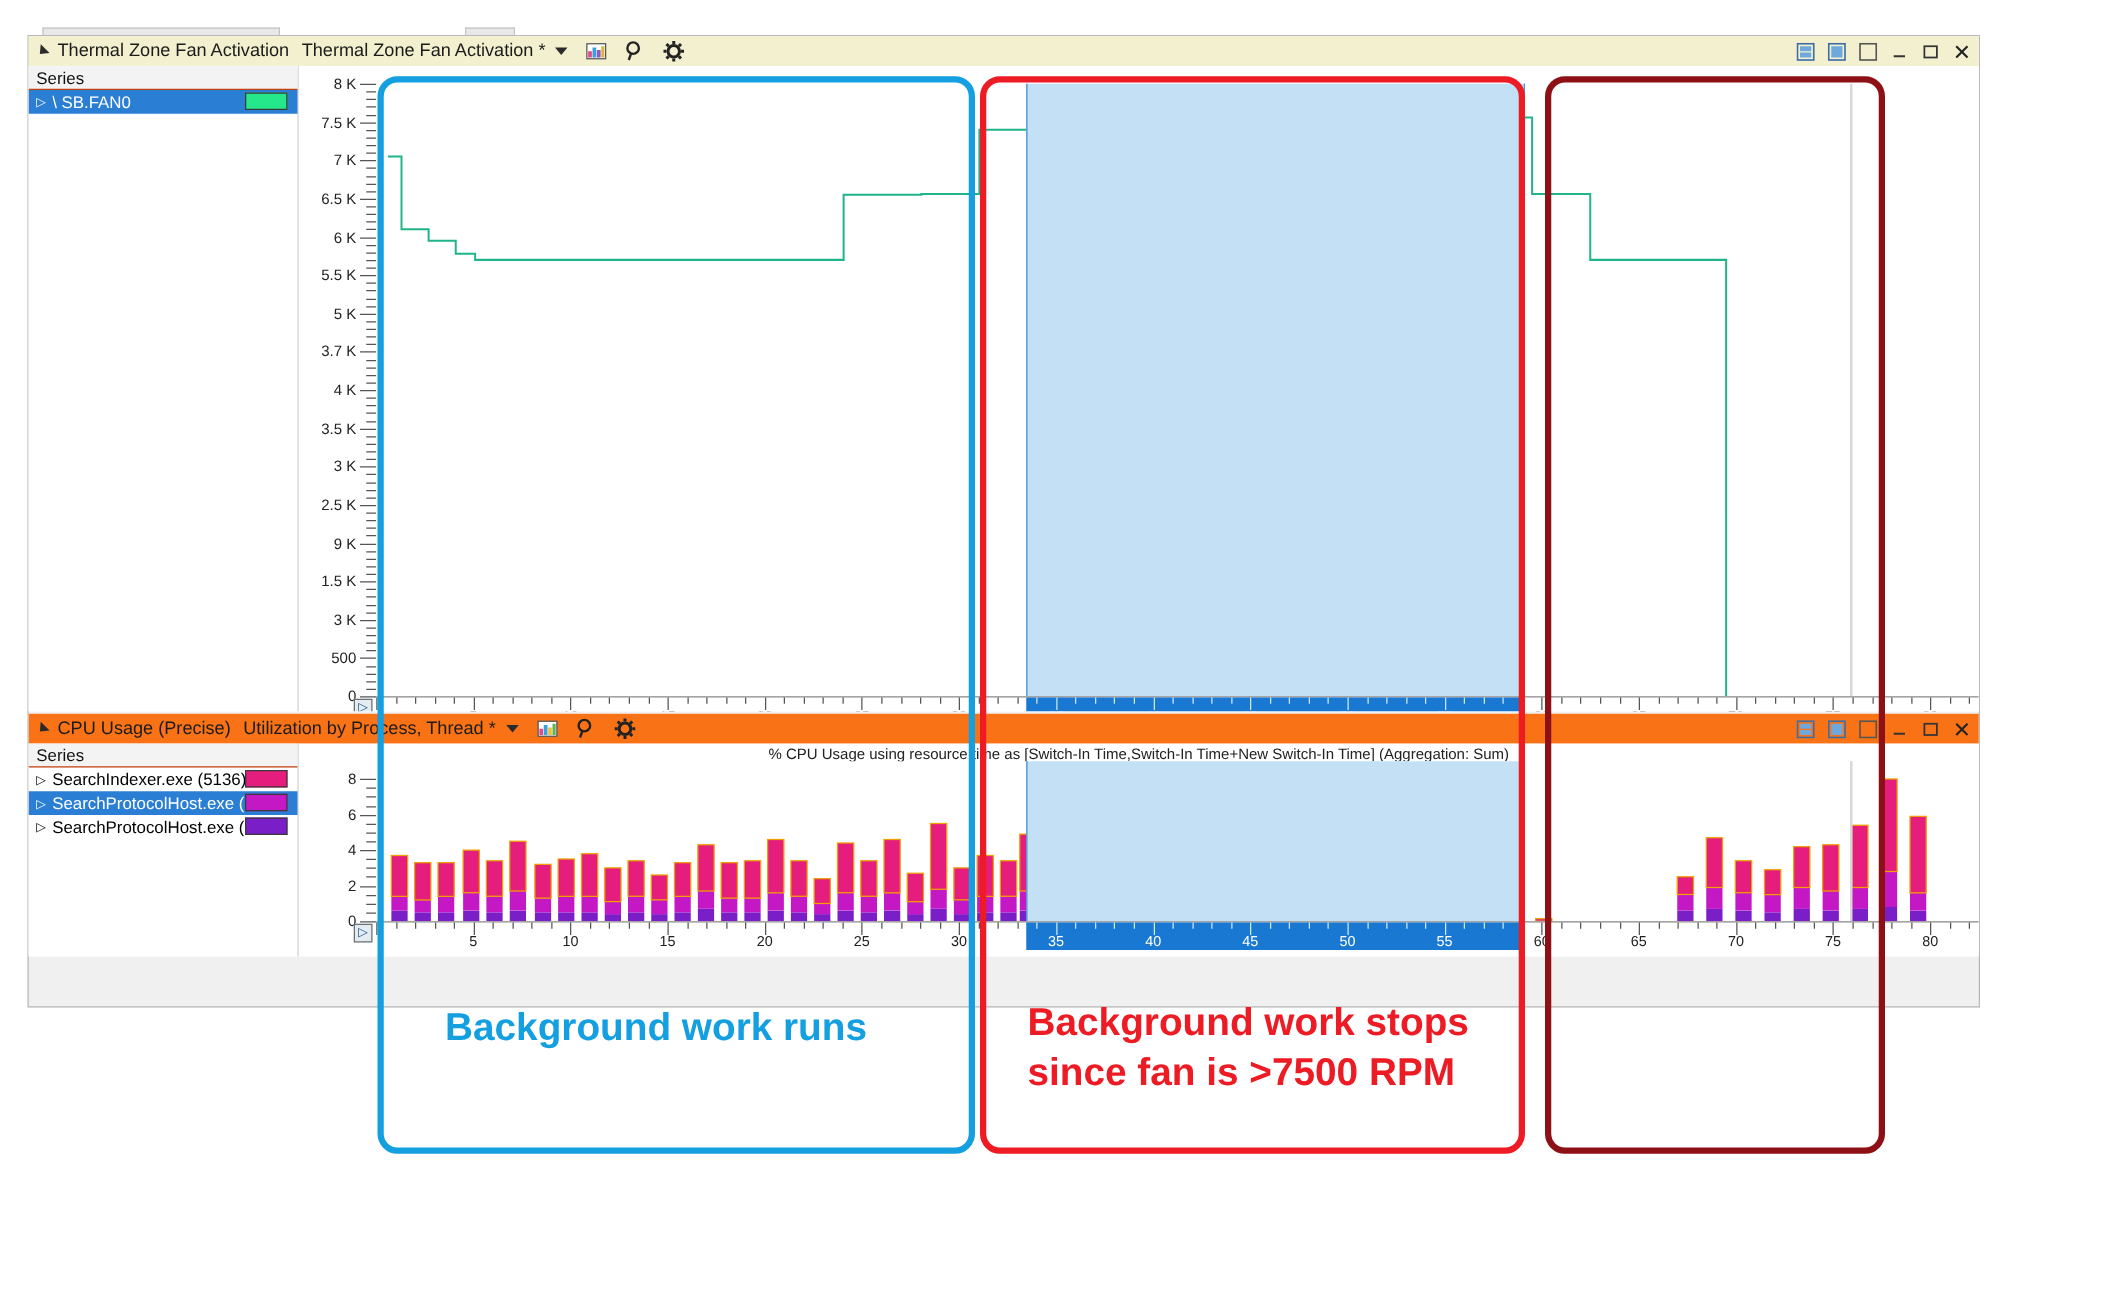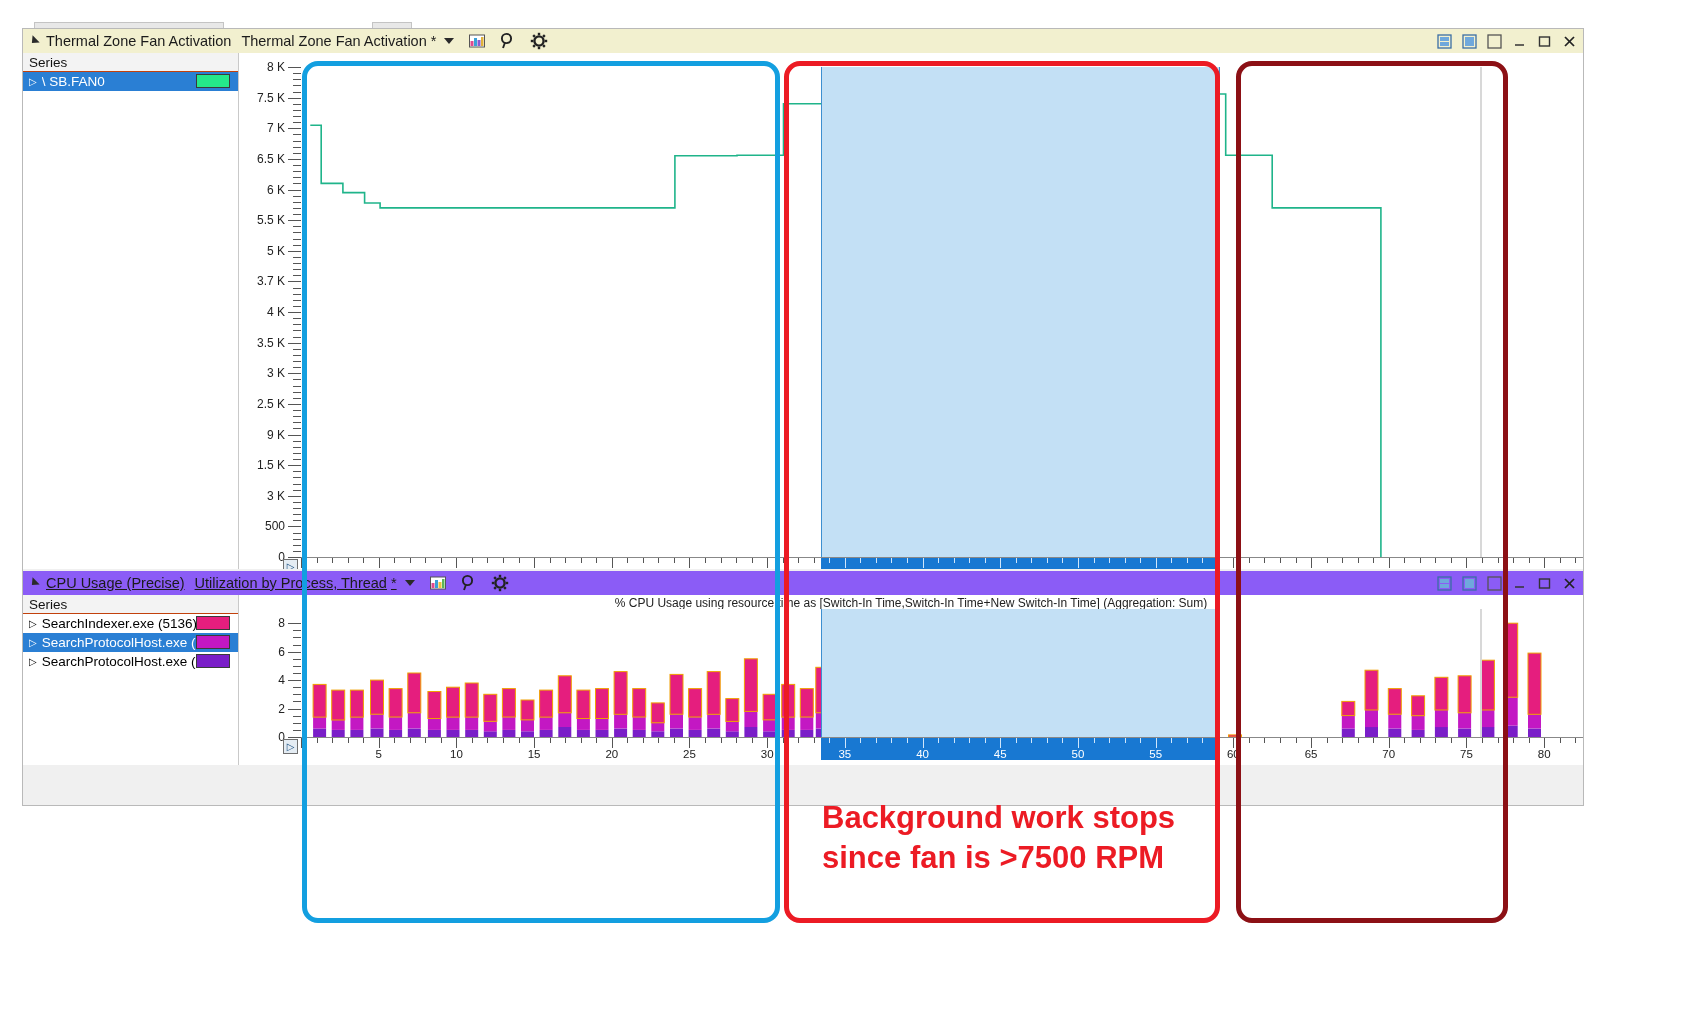--- a/index.html
+++ b/index.html
@@ -35,21 +35,21 @@
   .panel-header {
     position:relative;
     height: 24px;
     display:flex; align-items:center;
     font-size: 14.5px;
     color:#1b1b1b;
     padding-left: 6px;
     user-select:none;
   }
   .panel-header.thermal { background:#f2f0cf; }
-  .panel-header.cpu { background:#8b5cf6;text-decoration:underline; }
+  .panel-header.cpu { background:#f97316; }
 
   .collapse-tri {
     width:0;height:0;
     border-left:5px solid transparent;
     border-right:5px solid transparent;
     border-top:6px solid #2a2a2a;
     margin-right:7px;
     transform: rotate(45deg);
   }
   .hdr-title { margin-right: 10px; white-space:nowrap; }
@@ -826,18 +826,19 @@
         </div>
       </div>
     </div>
 
   </div>
 
   <div class="callout cb-blue" style="left:302px; top:61px; width:478px; height:862px;"></div>
   <div class="callout cb-red" style="left:784px; top:61px; width:436px; height:862px;"></div>
   <div class="callout cb-dkred" style="left:1236px; top:61px; width:272px; height:862px;"></div>
 
+  <div class="callout-text t-blue" style="left:356px; top:802px; width:400px;">Background work runs</div>
 
   <div class="callout-text t-red" style="left:822px; top:798px; width:380px; white-space:pre-line;">Background work stops
 since fan is &gt;7500 RPM</div>
 
 
 </div>
 
 </body></html>

